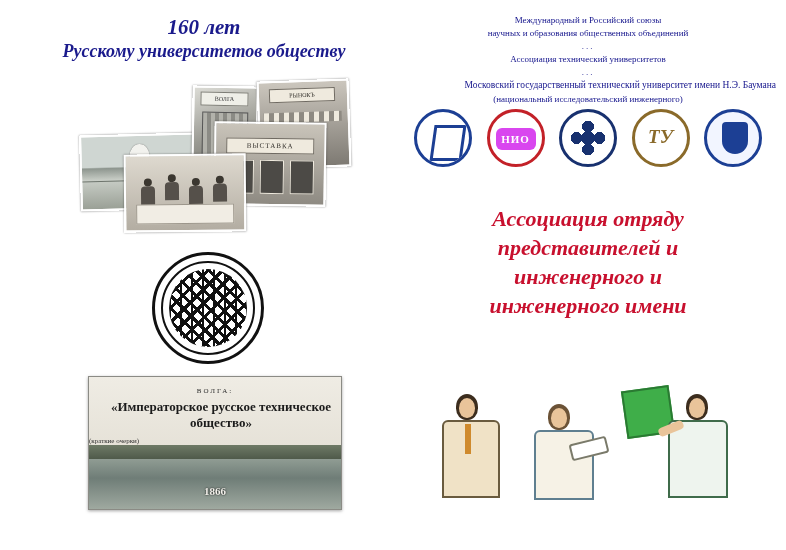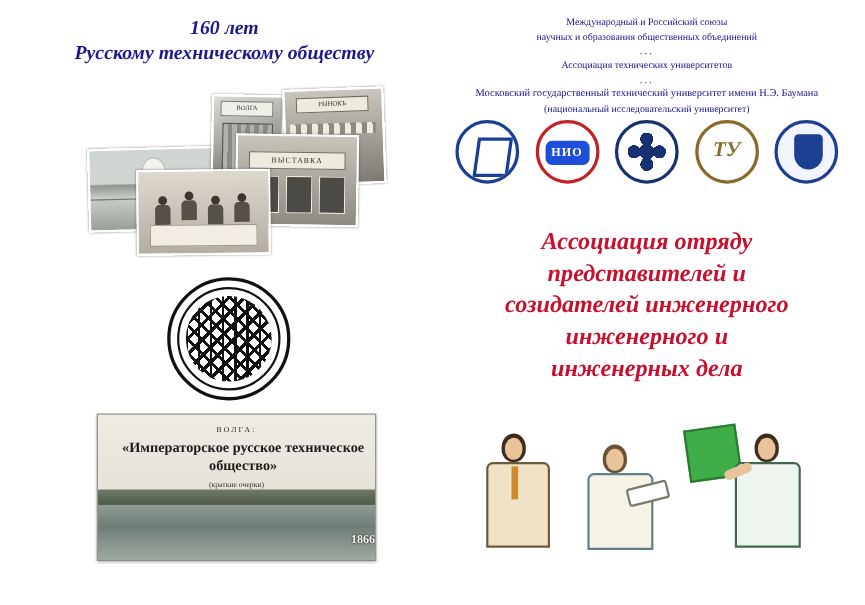--- a/index.html
+++ b/index.html
@@ -32,21 +32,21 @@
   }
   .left-title {
     text-align: center;
     color: #1a1a8c;
     font-style: italic;
     font-weight: bold;
     line-height: 1.25;
   }
   .left-title .l1 {
     display: block;
-    font-size: 18px;
+    font-size: 21px;
   }
   .left-title .l2 {
     display: block;
     font-size: 18px;
   }
 
   
   .collage {
     position: absolute;
     left: 52px;
@@ -238,28 +238,27 @@
     left: 12px; right: 0; top: 22px;
     text-align: center;
     font-size: 13px;
     font-weight: bold;
     line-height: 1.25;
     color: #1b1b1b;
   }
   .cover .csub {
     position: absolute;
     left: 0; right: 0; top: 60px;
-    text-align: center;
     font-size: 7px;
     color: #333;
   }
   .cover .cyear {
     position: absolute;
     left: 0; right: 0; bottom: 12px;
-    text-align: right;
+    text-align: center;
     font-size: 11px;
     font-weight: bold;
     color: #f4f2ec;
     text-shadow: 0 0 2px #000;
   }
   .cover .water {
     position: absolute;
     left: 0; right: 0; bottom: 0;
     height: 56px;
     background: linear-gradient(#9aa69c 0%, #6f7d77 45%, #9fa9a0 100%);
@@ -286,20 +285,21 @@
     font-weight: normal;
     font-size: 9px;
     line-height: 1.45;
   }
   .org-head .dots {
     display: block;
     letter-spacing: 2px;
   }
   .org-head .big {
     font-size: 9.5px;
+    text-align: right;
   }
 
   .logos {
     position: absolute;
     left: 14px;
     top: 92px;
     width: 348px;
     height: 64px;
     display: flex;
     justify-content: space-between;
@@ -324,21 +324,21 @@
     left: 15px; top: 13px;
     width: 26px; height: 30px;
     border: 3px solid #1c3f94;
     transform: skewX(-8deg);
   }
   .l2c { border: 3px solid #c32128; background: #ffffff; }
   .l2c .inner {
     position: absolute;
     left: 6px; top: 16px;
     width: 40px; height: 22px;
-    background: #1d4ed8;
+    background: #d946ef;
     border-radius: 6px;
     color: #fff;
     font-size: 11px;
     font-weight: bold;
     text-align: center;
     line-height: 22px;
     letter-spacing: 1px;
   }
   .l3c {
     border: 3px solid #18316f;
@@ -472,21 +472,21 @@
 </style>
 </head>
 <body>
 
 <div class="page">
 
   <div class="left-col">
 
     <div class="left-title">
       <span class="l1">160 лет</span>
-      <span class="l2">Русскому техническому обществу</span>
+      <span class="l2">Русскому университетов обществу</span>
     </div>
 
     <div class="collage">
       <div class="photo ph-landscape">
         <div class="balloon"></div>
         <div class="horizon"></div>
       </div>
       <div class="photo ph-tower">
         <div class="sign">ВОЛГА</div>
         <div class="frame"></div>
@@ -530,24 +530,24 @@
     </div>
 
   </div>
 
   <div class="right-col">
 
     <div class="org-head">
       <div>Международный и Российский союзы</div>
       <div>научных и образования общественных объединений</div>
       <div class="dots">...</div>
-      <div>Ассоциация технических университетов</div>
+      <div>Ассоциация технический университетов</div>
       <div class="dots">...</div>
       <div class="big">Московский государственный технический университет имени Н.Э. Баумана</div>
-      <div>(национальный исследовательский университет)</div>
+      <div>(национальный исследовательский инженерного)</div>
     </div>
 
     <div class="logos">
       <div class="logo">
         <div class="logo-circ l1c"></div>
       </div>
       <div class="logo">
         <div class="logo-circ l2c">
           <div class="inner">НИО</div>
         </div>
@@ -565,23 +565,22 @@
       <div class="logo">
         <div class="logo-circ l5c">
           <div class="shield"></div>
         </div>
       </div>
     </div>
 
     <div class="slogan">
       <div>Ассоциация отряду</div>
       <div>представителей и</div>
-      <div>созидателей инженерного</div>
       <div>инженерного и</div>
-      <div>инженерных дела</div>
+      <div>инженерного имени</div>
     </div>
 
     <div class="people">
       <div class="person p1">
         <div class="p-head"></div>
         <div class="p-face"></div>
         <div class="p-body"></div>
         <div class="tie"></div>
       </div>
       <div class="person p2">

